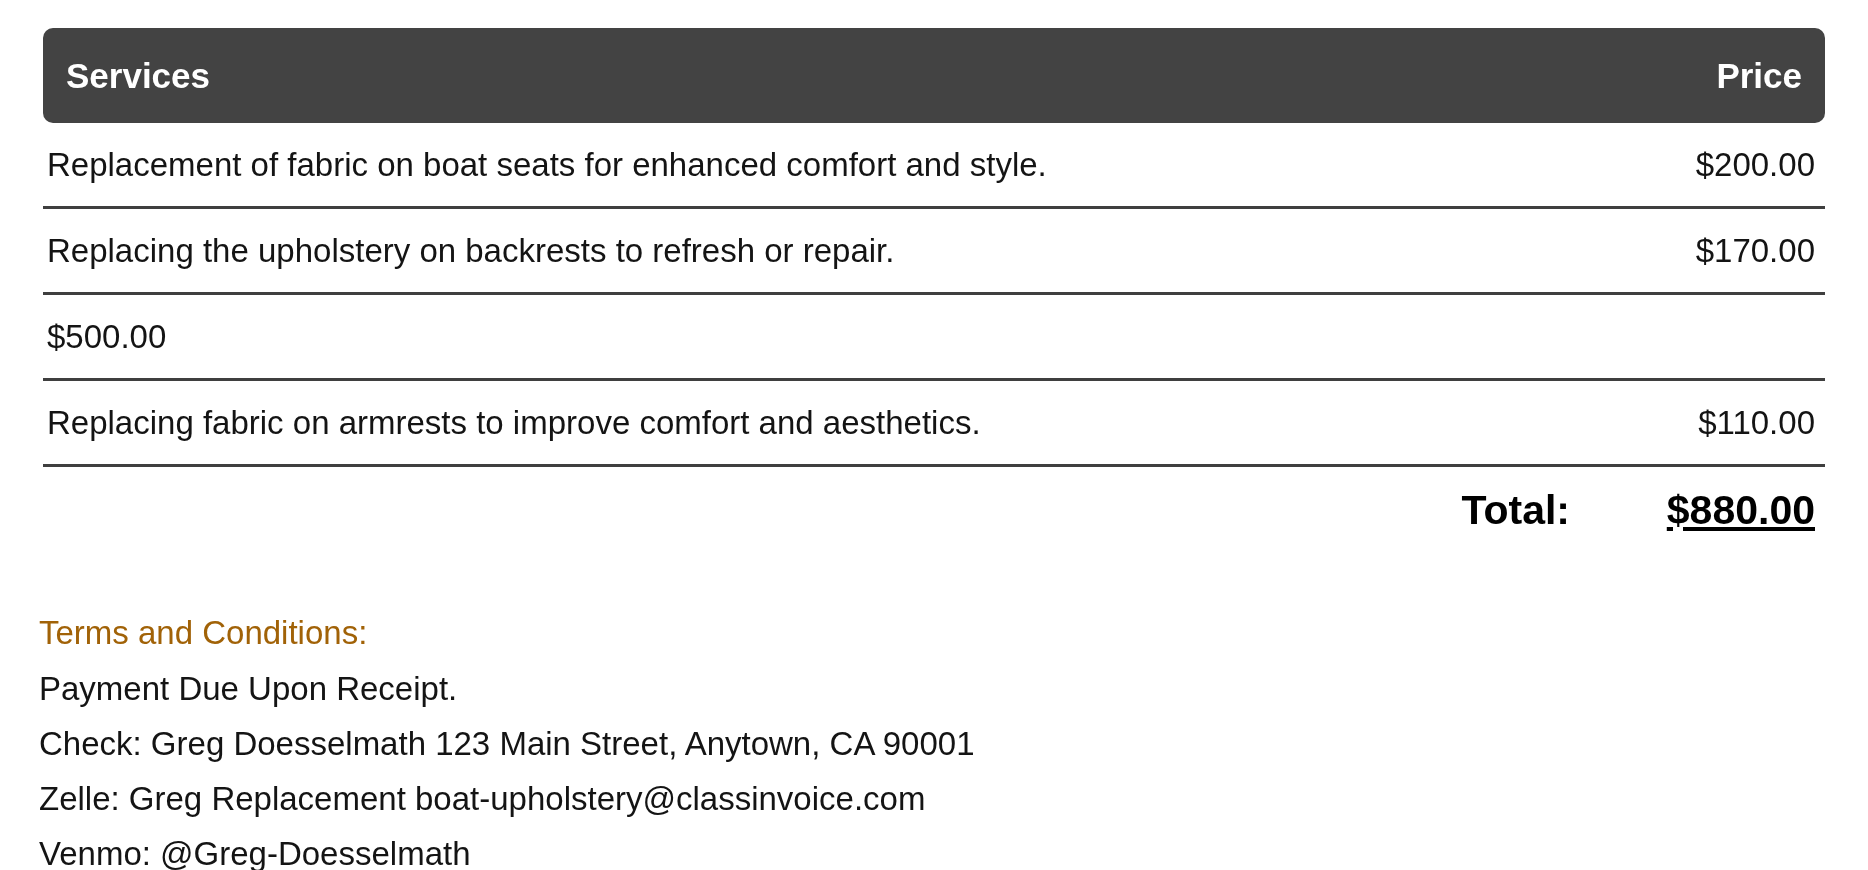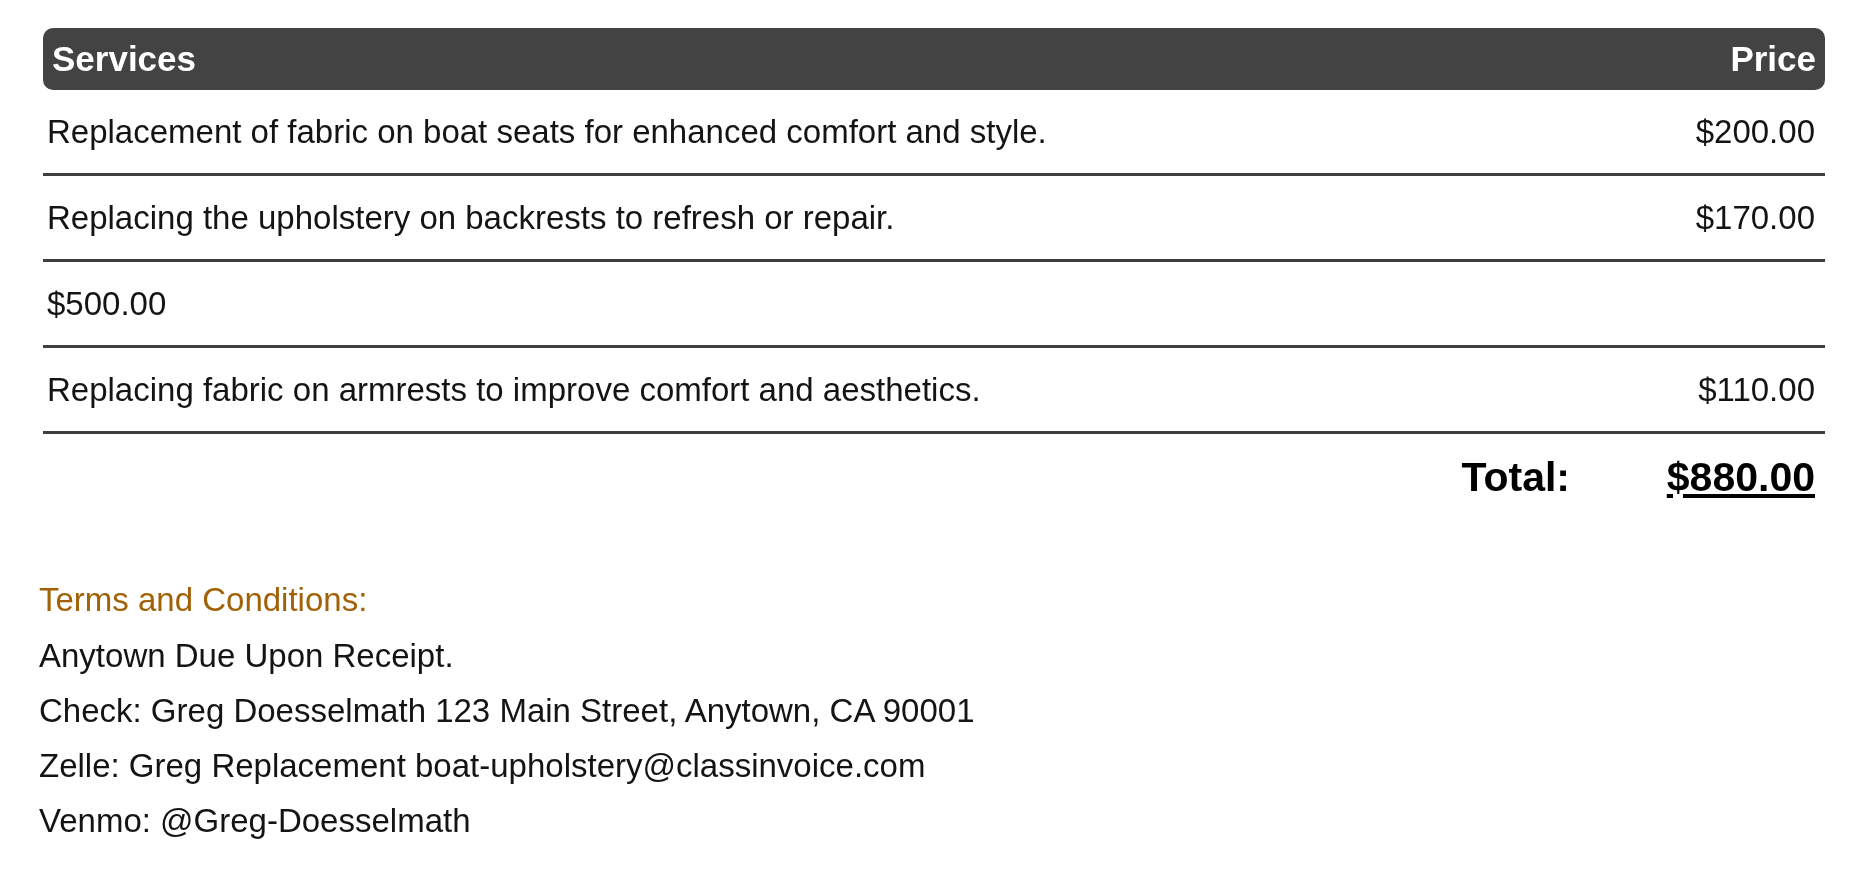--- a/index.html
+++ b/index.html
@@ -20,22 +20,22 @@
   .services-table {
     width: 1782px;
   }
   .header-bar {
     display: flex;
     justify-content: space-between;
     align-items: center;
     background: #434343;
     color: #ffffff;
     border-radius: 10px;
-    height: 62px;
-    padding: 0 9px;
+    height: 95px;
+    padding: 0 23px;
     font-size: 35px;
     font-weight: bold;
   }
   .row {
     display: flex;
     justify-content: space-between;
     align-items: center;
     height: 86px;
     border-bottom: 3px solid #3f3f3f;
     font-size: 33px;
@@ -112,19 +112,19 @@
 
     <div class="total-row">
       <span class="total-label">Total:</span>
       <span class="total-value">$880.00</span>
     </div>
 
   </div>
 
   <div class="terms">
     <div class="terms-heading">Terms and Conditions:</div>
-    <div class="terms-line">Anytown Due Upon Receipt.</div>
+    <div class="terms-line">Payment Due Upon Receipt.</div>
     <div class="terms-line">Check: Greg Doesselmath 123 Main Street, Anytown, CA 90001</div>
     <div class="terms-line">Zelle: Greg Replacement boat-upholstery@classinvoice.com</div>
     <div class="terms-line">Venmo: @Greg-Doesselmath</div>
   </div>
 
 </div>
 
 </body></html>

